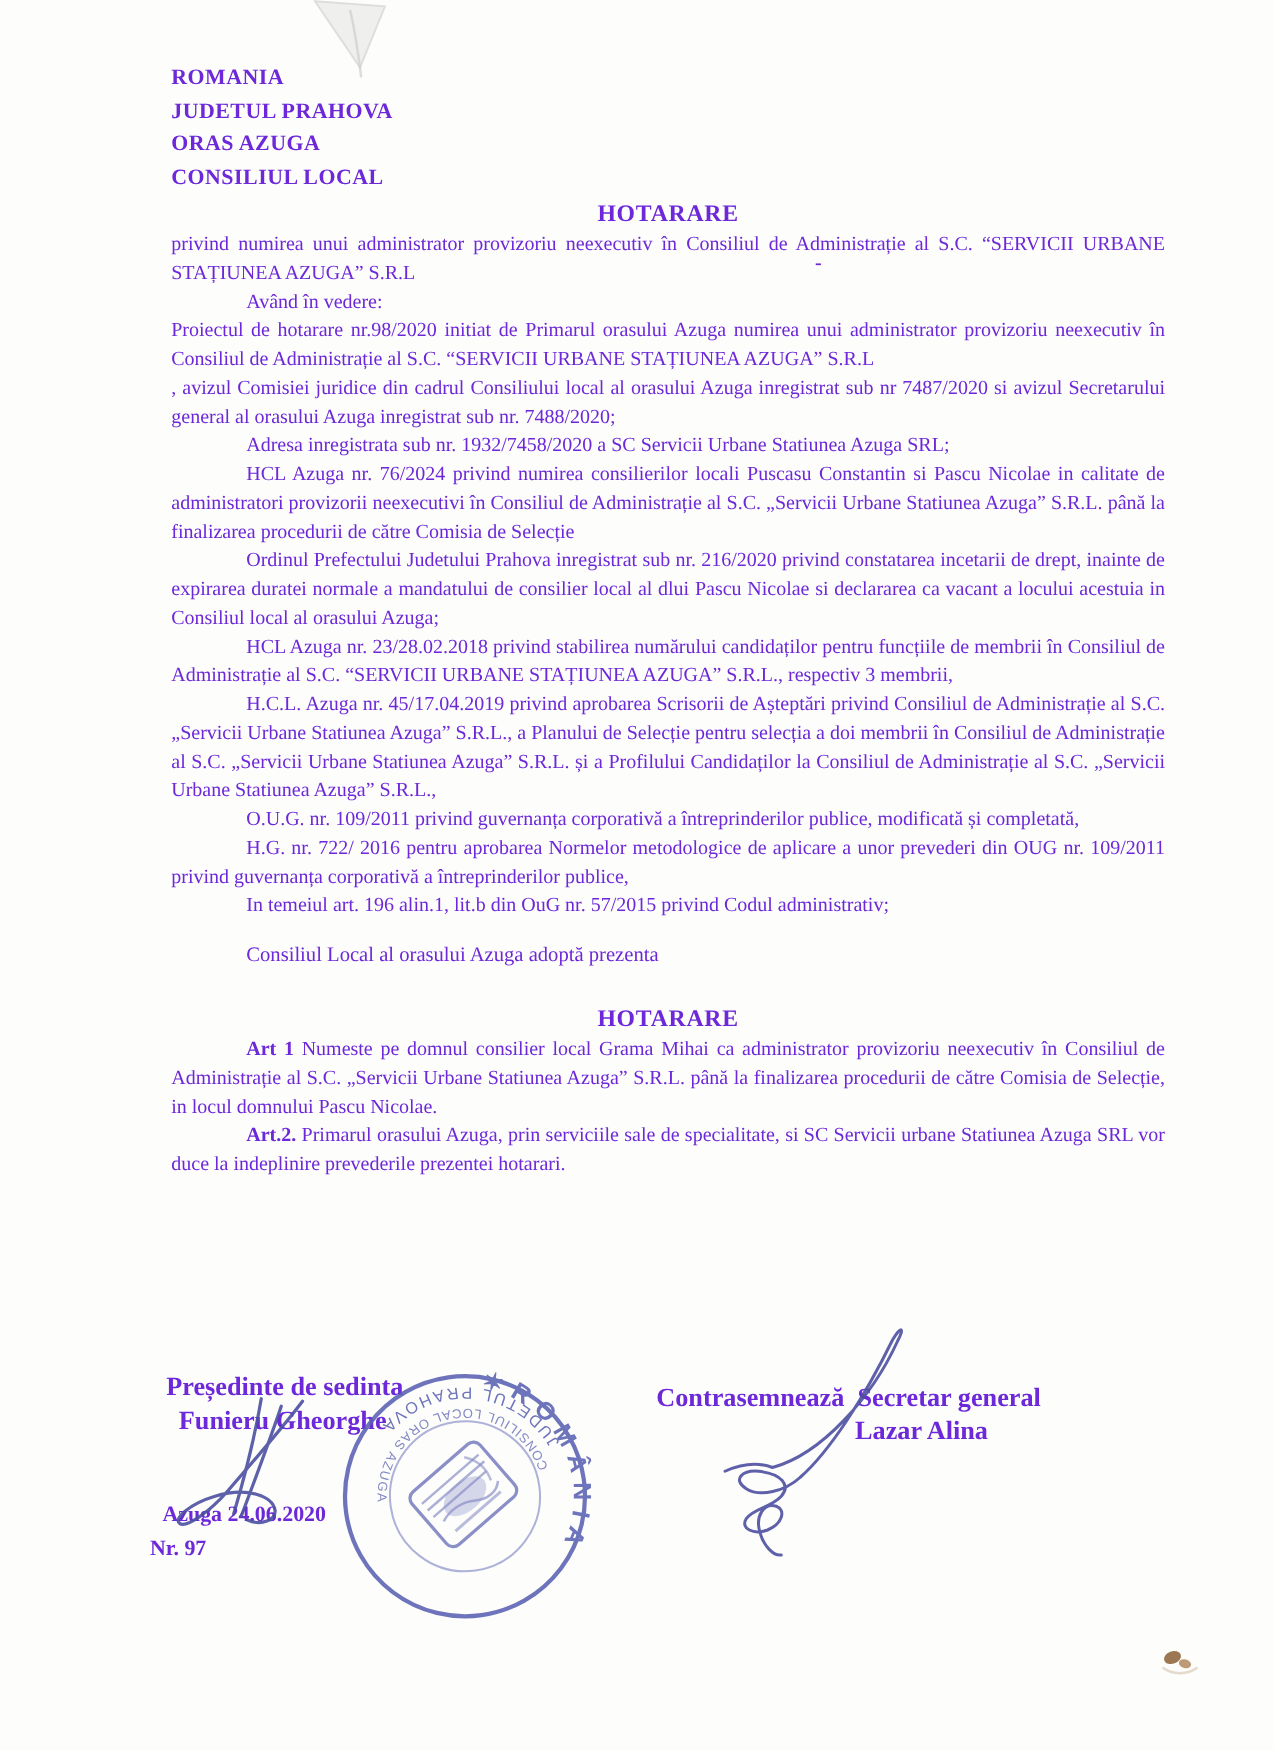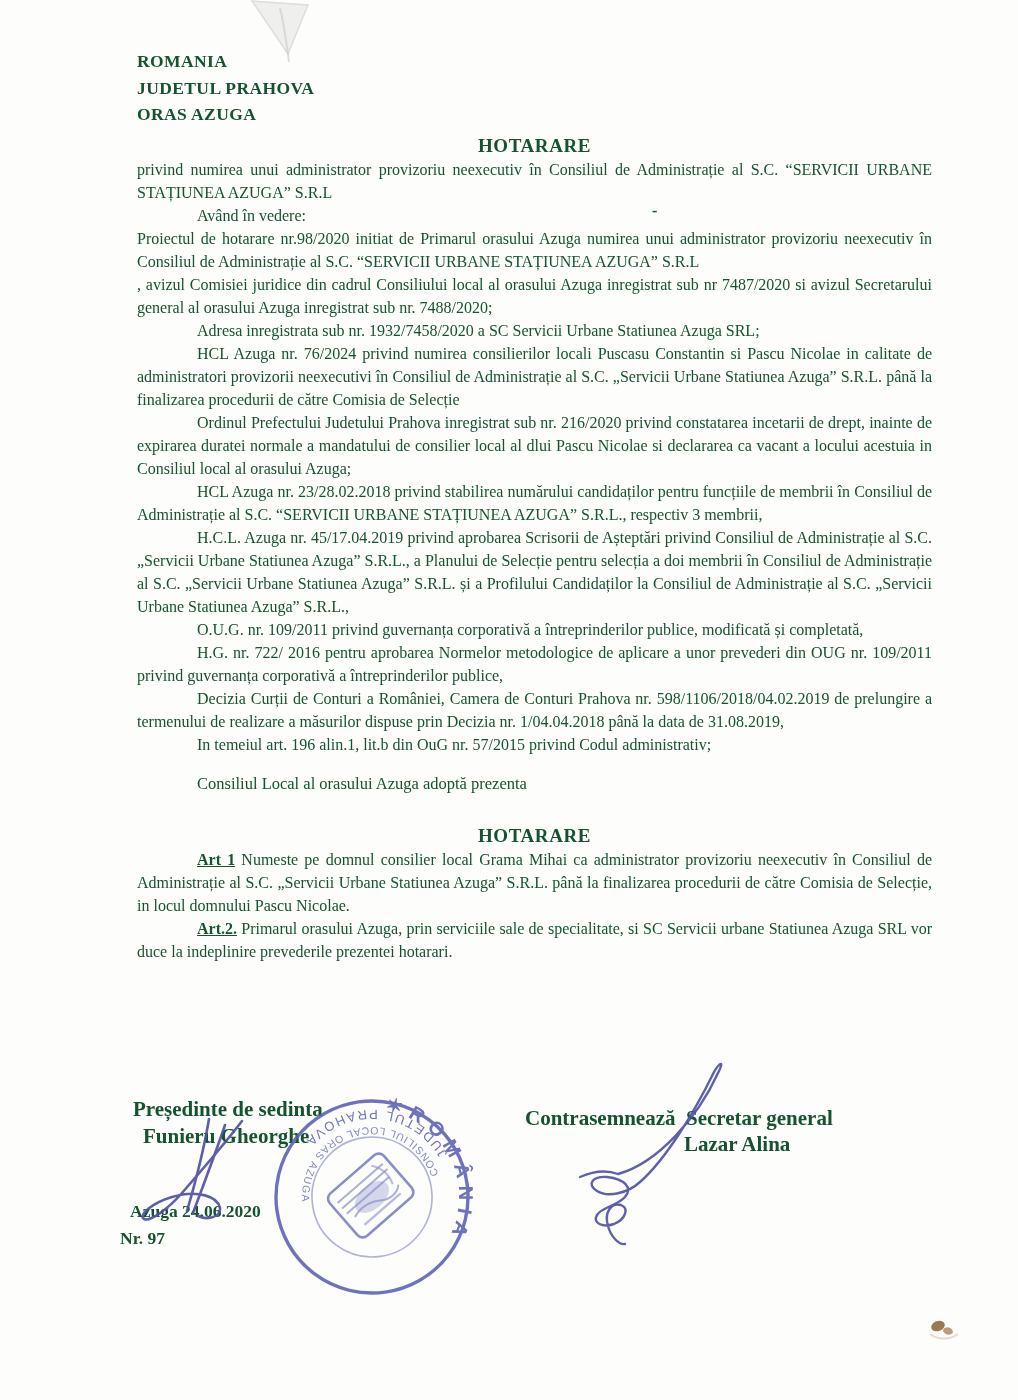--- a/index.html
+++ b/index.html
@@ -1,66 +1,66 @@
 <!DOCTYPE html>
 <html><head>
 <meta charset="utf-8">
 <style>
   html,body{margin:0;padding:0;background:#ffffff;}
   .page{
     position:relative;width:1018px;height:1400px;overflow:hidden;
     background:#fdfdfb;
     font-family:"Liberation Serif","DejaVu Serif",serif;
-    color:#14532d;
+    color:#6d28d9;
   }
   .content{position:absolute;left:137px;width:795px;top:48px;}
   .hdr-line{font-weight:bold;font-size:17.5px;line-height:26.5px;letter-spacing:.4px;}
   .doc-title{text-align:center;font-weight:bold;font-size:19px;line-height:24px;margin-top:6px;letter-spacing:.6px;}
   .subtitle{font-size:16px;line-height:23px;text-align:justify;margin-top:0;}
   .dash-mark{position:absolute;left:652px;top:202px;font-weight:bold;font-size:16px;}
   .preamble{margin-top:30px;}
   p.body-p{font-size:16px;line-height:23px;text-align:justify;margin:0;}
   .indent{text-indent:60px;}
   .adopt{font-weight:normal;font-size:16.5px;margin-top:18px;text-indent:60px;text-align:left;}
   .res-title{margin-top:30px;}
   .article{margin-top:13px;}
-  .b{font-weight:bold;text-decoration:underline;}
+  .b{font-weight:bold;}
   .sig{position:absolute;font-weight:bold;font-size:21px;white-space:pre;}
   .svg-abs{position:absolute;}
 </style>
 </head>
 <body>
 
 <div class="page">
 
   <svg class="svg-abs" style="left:228px;top:0;" width="160" height="64" viewBox="0 0 160 64">
     <polygon points="24,1 80,5 60,54" fill="#ededec" stroke="#d8d8d6" stroke-width="1.5" opacity="0.85"></polygon>
     <path d="M 52,8 C 56,24 58,40 60,54 L 61,62" fill="none" stroke="#cfcfcd" stroke-width="2" opacity="0.7"></path>
   </svg>
 
   <div class="content">
     <div class="hdr-line">ROMANIA</div>
     <div class="hdr-line">JUDETUL PRAHOVA</div>
     <div class="hdr-line">ORAS AZUGA</div>
+    <div class="hdr-line">CONSILIUL LOCAL</div>
 
     <div class="doc-title">HOTARARE</div>
     <div class="subtitle">privind numirea unui administrator provizoriu neexecutiv în Consiliul de Administrație al S.C. “SERVICII URBANE STAȚIUNEA AZUGA” S.R.L</div>
 
     <p class="body-p indent preamble">Având în vedere:</p>
 
     <p class="body-p">Proiectul de hotarare nr.98/2020 initiat de Primarul orasului Azuga numirea unui administrator provizoriu neexecutiv în Consiliul de Administrație al S.C. “SERVICII URBANE STAȚIUNEA AZUGA” S.R.L</p>
     <p class="body-p">, avizul Comisiei juridice din cadrul Consiliului local al orasului Azuga inregistrat sub nr 7487/2020 si avizul Secretarului general al orasului Azuga inregistrat sub nr. 7488/2020;</p>
     <p class="body-p indent">Adresa inregistrata sub nr. 1932/7458/2020 a SC Servicii Urbane Statiunea Azuga SRL;</p>
     <p class="body-p indent">HCL Azuga nr. 76/2024 privind numirea consilierilor locali Puscasu Constantin si Pascu Nicolae in calitate de administratori provizorii neexecutivi în Consiliul de Administrație al S.C. „Servicii Urbane Statiunea Azuga” S.R.L. până la finalizarea procedurii de către Comisia de Selecție</p>
     <p class="body-p indent">Ordinul Prefectului Judetului Prahova inregistrat sub nr. 216/2020 privind constatarea incetarii de drept, inainte de expirarea duratei normale a mandatului de consilier local al dlui Pascu Nicolae si declararea ca vacant a locului acestuia in Consiliul local al orasului Azuga;</p>
     <p class="body-p indent">HCL Azuga nr. 23/28.02.2018 privind stabilirea numărului candidaților pentru funcțiile de membrii în Consiliul de Administrație al S.C. “SERVICII URBANE STAȚIUNEA AZUGA” S.R.L., respectiv 3 membrii,</p>
     <p class="body-p indent">H.C.L. Azuga nr. 45/17.04.2019 privind aprobarea Scrisorii de Așteptări privind Consiliul de Administrație al S.C. „Servicii Urbane Statiunea Azuga” S.R.L., a Planului de Selecție pentru selecția a doi membrii în Consiliul de Administrație al S.C. „Servicii Urbane Statiunea Azuga” S.R.L. și a Profilului Candidaților la Consiliul de Administrație al S.C. „Servicii Urbane Statiunea Azuga” S.R.L.,</p>
     <p class="body-p indent">O.U.G. nr. 109/2011 privind guvernanța corporativă a întreprinderilor publice, modificată și completată,</p>
     <p class="body-p indent">H.G. nr. 722/ 2016 pentru aprobarea Normelor metodologice de aplicare a unor prevederi din OUG nr. 109/2011 privind guvernanța corporativă a întreprinderilor publice,</p>
-    <p class="body-p indent">Decizia Curții de Conturi a României, Camera de Conturi Prahova nr. 598/1106/2018/04.02.2019 de prelungire a termenului de realizare a măsurilor dispuse prin Decizia nr. 1/04.04.2018 până la data de 31.08.2019,</p>
     <p class="body-p indent">In temeiul art. 196 alin.1, lit.b din OuG nr. 57/2015 privind Codul administrativ;</p>
 
     <p class="adopt">Consiliul Local al orasului Azuga adoptă prezenta</p>
 
     <div class="doc-title res-title">HOTARARE</div>
 
     <p class="body-p indent article"><span class="b">Art 1</span><span>  Numeste pe domnul consilier local Grama Mihai ca administrator provizoriu neexecutiv în Consiliul de Administrație al S.C. „Servicii Urbane Statiunea Azuga” S.R.L. până la finalizarea procedurii de către Comisia de Selecție, in locul domnului Pascu Nicolae.</span></p>
 
     <p class="body-p indent article"><span class="b">Art.2.</span><span> Primarul orasului Azuga, prin serviciile sale de specialitate, si SC Servicii urbane Statiunea Azuga SRL vor duce la indeplinire prevederile prezentei hotarari.</span></p>
   </div>

